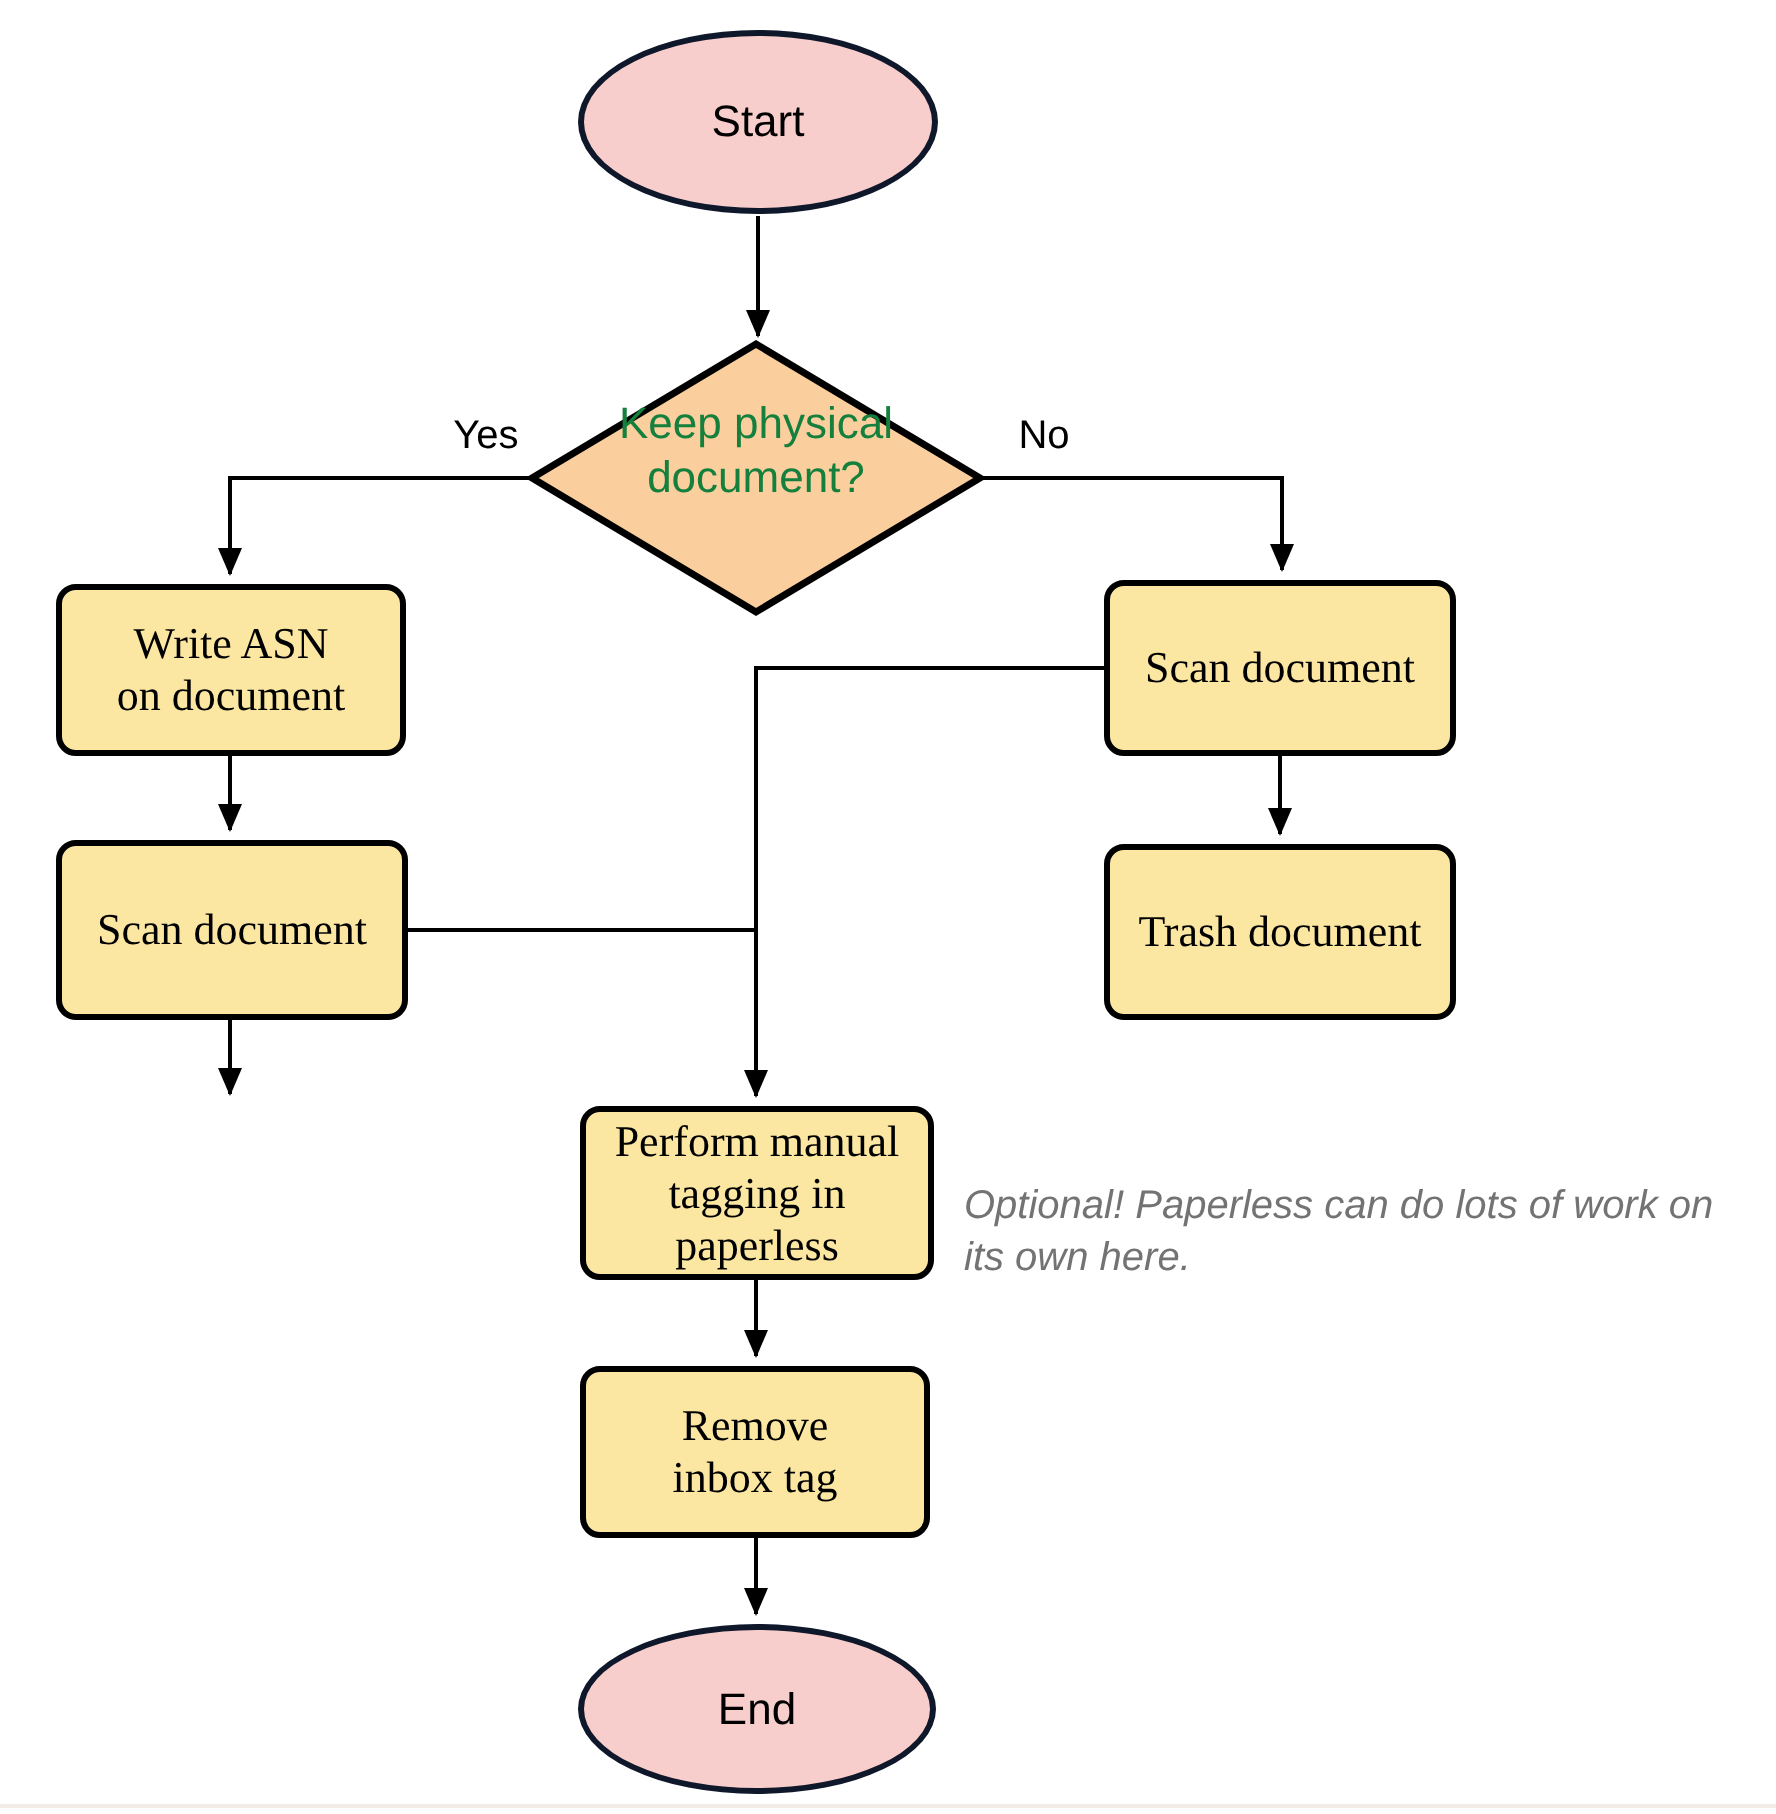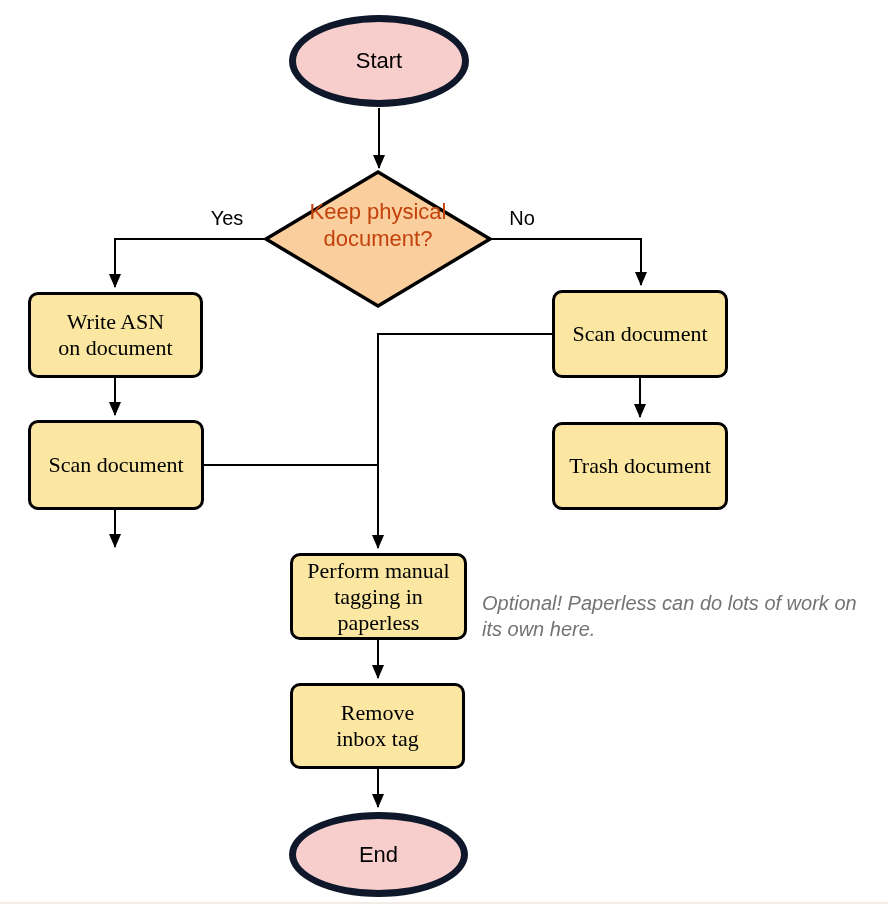--- a/index.html
+++ b/index.html
@@ -29,33 +29,33 @@
     align-items: center;
     justify-content: center;
     text-align: center;
     color: #000000;
     font-size: 22px;
     line-height: 26px;
     white-space: pre-line;
   }
   .terminal {
     background: #f8cecc;
-    border: 7px solid #0f172a;
+    border: 3px solid #0f172a;
     border-radius: 50%;
   }
   .process {
     background: #fbe7a2;
     border: 3px solid #000000;
     border-radius: 10px;
     font-family: Liberation Serif, serif;
   }
   .decision-label {
     position: absolute;
     text-align: center;
-    color: #c2410c;
+    color: #15803d;
     font-size: 22px;
     line-height: 27px;
     white-space: pre-line;
   }
   .edge-label {
     position: absolute;
     color: #000000;
     font-size: 20px;
     line-height: 22px;
     text-align: center;
@@ -112,21 +112,21 @@
     <path d="M378,769 L378,807" stroke="#000000" stroke-width="2" fill="none" marker-end="url(#arrow)"></path>
   </svg>
 
   <div class="node terminal" style="left:289px; top:15px; width:180px; height:92px;">
     <span>Start</span>
   </div>
 
   <div class="decision-label" style="left:276px; top:198px; width:204px;">Keep physical
 document?</div>
 
-  <div class="edge-label" style="left:204px; top:207px; width:46px;">Yes</div>
+  <div class="edge-label" style="left:220px; top:207px; width:46px;">Yes</div>
 
   <div class="edge-label" style="left:502px; top:207px; width:40px;">No</div>
 
   <div class="node process" style="left:28px; top:292px; width:175px; height:86px;">
     <span>Write ASN
 on document</span>
   </div>
 
   <div class="node process" style="left:28px; top:420px; width:176px; height:90px;">
     <span>Scan document</span>

